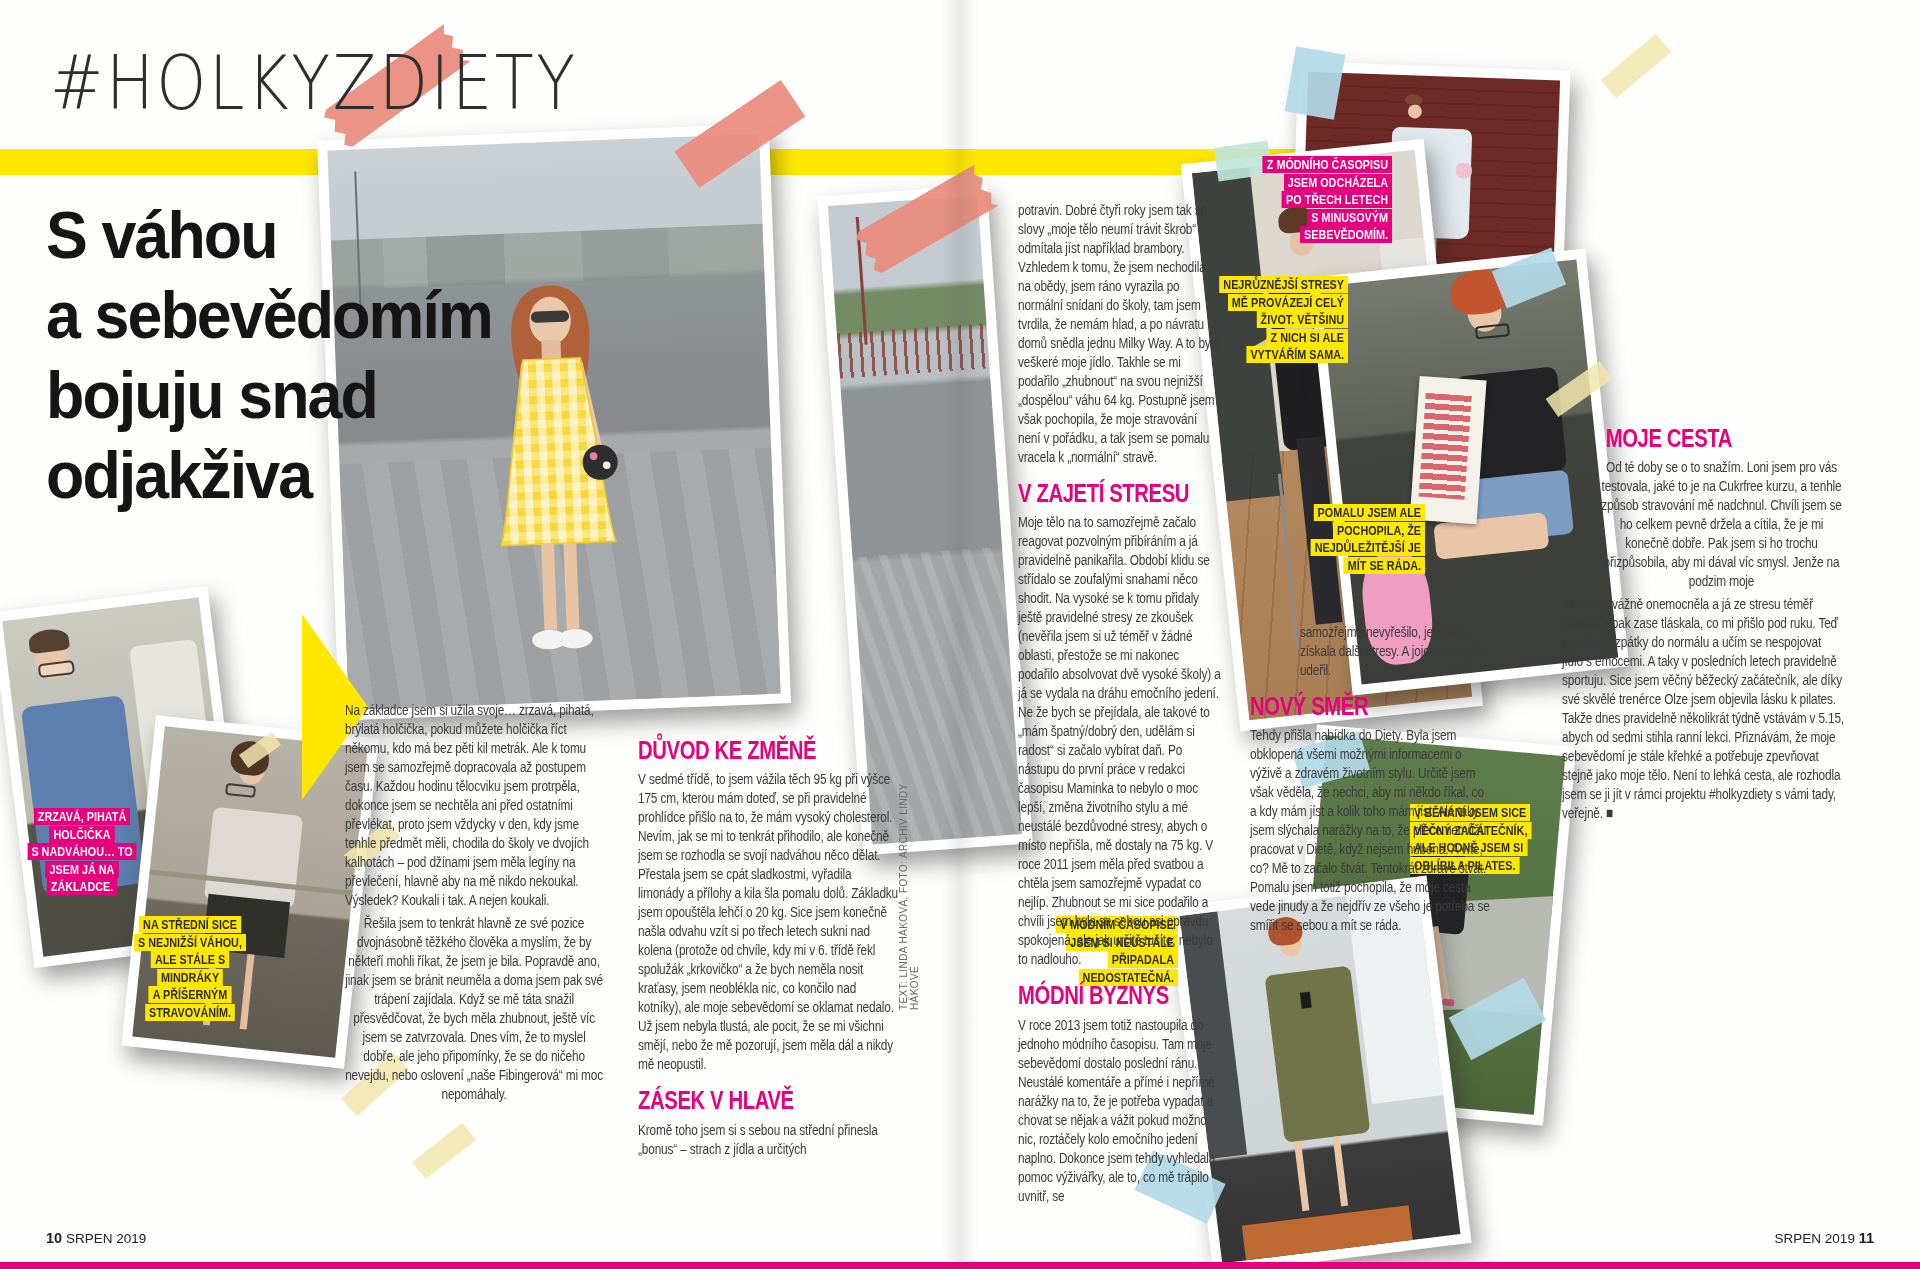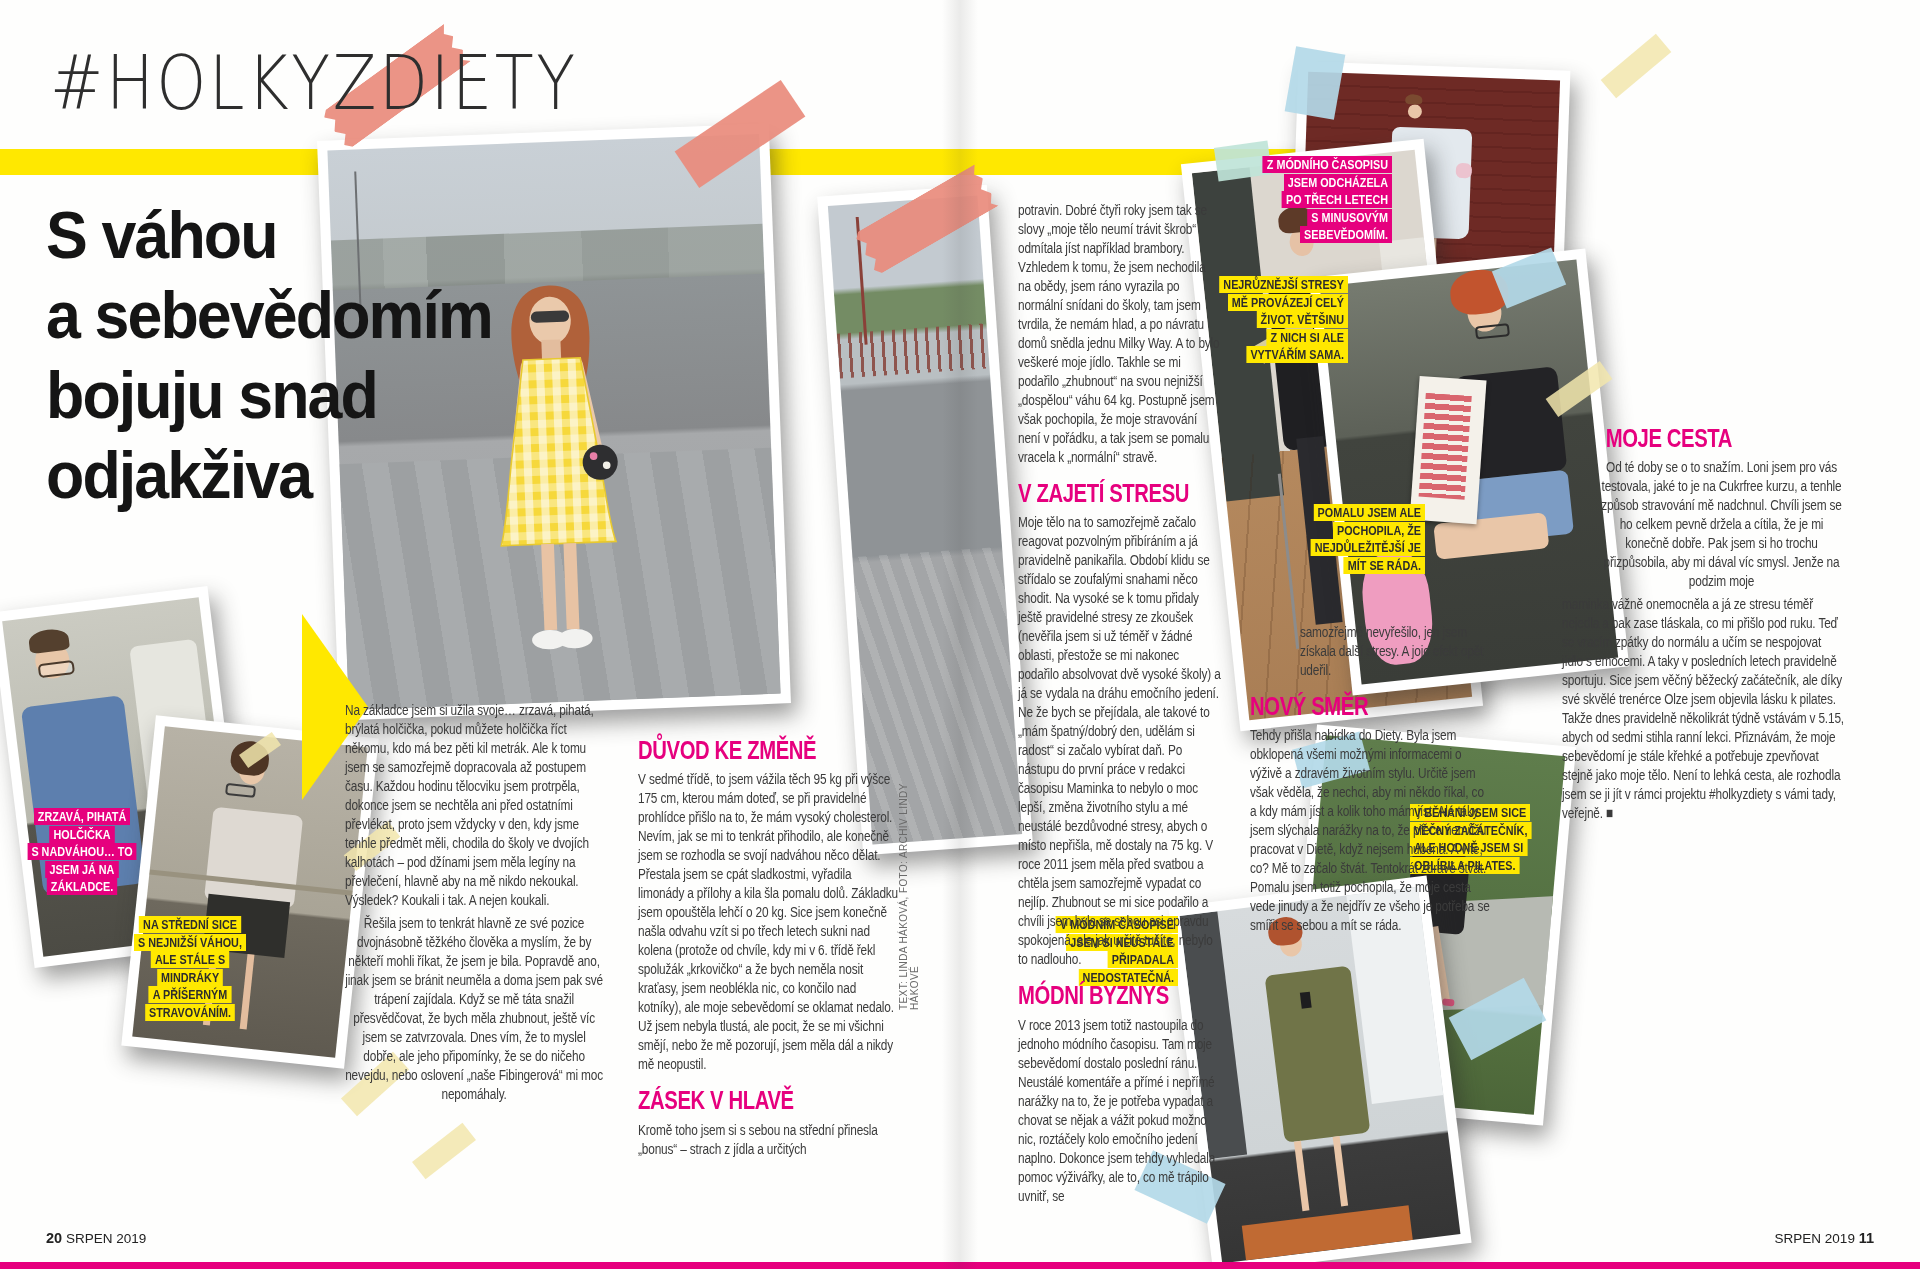--- a/index.html
+++ b/index.html
@@ -307,21 +307,21 @@
   <div class="cap o-l" style="left:1410px;top:804px;width:170px;">
     <span class="hl-y">V BĚHÁNÍ JSEM SICE
 VĚČNÝ ZAČÁTEČNÍK,
 ALE HODNĚ JSEM SI
 OBLÍBILA PILATES.</span>
   </div>
 
   <div class="credit">TEXT: LINDA HÁKOVÁ, FOTO: ARCHIV LINDY HÁKOVÉ</div>
 
   <div class="folio" style="left:46px;top:1230px;">
-    <b>20</b>
+    <b>10</b>
     <span>SRPEN 2019</span>
   </div>
   <div class="folio" style="right:46px;top:1230px;text-align:right;">
     <span>SRPEN 2019</span>
     <b>11</b>
   </div>
   <div class="baseline"></div>
 
   <div class="gutter"></div>
 </div>

